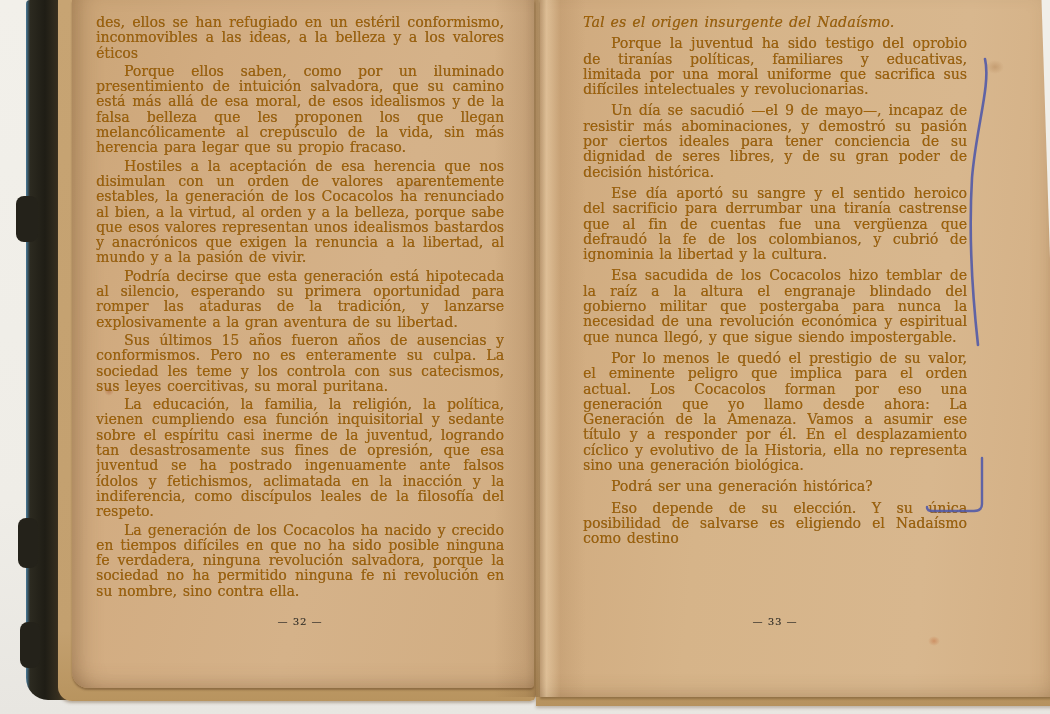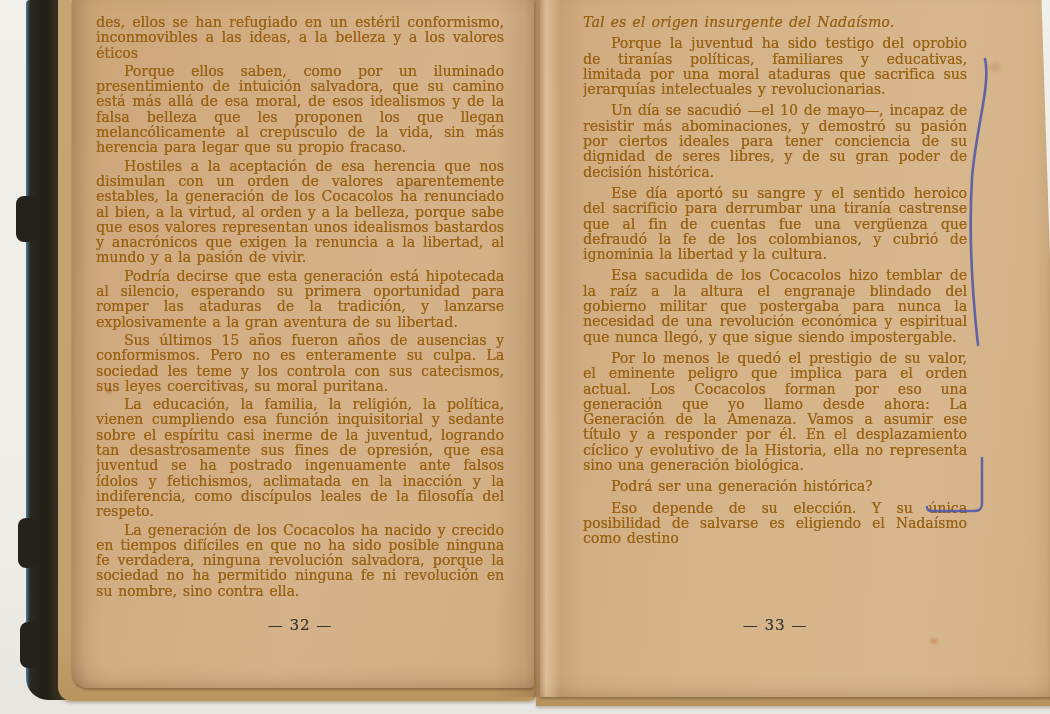--- a/index.html
+++ b/index.html
@@ -70,21 +70,21 @@
     word-spacing:0.09em;
   }
   .text-left{left:96px;top:15px;width:408px;height:598px;}
   .text-right{left:583px;top:15px;width:384px;height:598px;}
   .text-col p{margin:0 0 3px;text-align:justify;}
   .text-right p{margin:0 0 6px;}
   .text-col p.indent{text-indent:2em;}
   .page-heading{font-style:italic;text-align:center;margin:0 0 7px;letter-spacing:.2px;}
   .pagenum{
     position:absolute;top:616px;text-align:center;
-    color:#39342b;font-size:15px;letter-spacing:1px;
+    color:#39342b;font-size:10px;letter-spacing:1px;
     text-shadow:0.25px 0.25px 0.35px rgba(57,52,43,.5);
   }
   .pagenum-left{left:96px;width:408px;}
   .pagenum-right{left:583px;width:384px;text-align:center;}
   
   .pen-overlay{position:absolute;inset:0;pointer-events:none;}
 </style>
 </head>
 <body>
 
@@ -113,22 +113,22 @@
       <p class="indent">Porque ellos saben, como por un iluminado presentimiento de intuición salvadora, que su camino está más allá de esa moral, de esos idealismos y de la falsa belleza que les proponen los que llegan melancólicamente al crepúsculo de la vida, sin más herencia para legar que su propio fracaso.</p>
       <p class="indent">Hostiles a la aceptación de esa herencia que nos disimulan con un orden de valores aparentemente estables, la generación de los Cocacolos ha renunciado al bien, a la virtud, al orden y a la belleza, porque sabe que esos valores representan unos idealismos bastardos y anacrónicos que exigen la renuncia a la libertad, al mundo y a la pasión de vivir.</p>
       <p class="indent">Podría decirse que esta generación está hipotecada al silencio, esperando su primera oportunidad para romper las ataduras de la tradición, y lanzarse explosivamente a la gran aventura de su libertad.</p>
       <p class="indent">Sus últimos 15 años fueron años de ausencias y conformismos. Pero no es enteramente su culpa. La sociedad les teme y los controla con sus catecismos, sus leyes coercitivas, su moral puritana.</p>
       <p class="indent">La educación, la familia, la religión, la política, vienen cumpliendo esa función inquisitorial y sedante sobre el espíritu casi inerme de la juventud, logrando tan desastrosamente sus fines de opresión, que esa juventud se ha postrado ingenuamente ante falsos ídolos y fetichismos, aclimatada en la inacción y la indiferencia, como discípulos leales de la filosofía del respeto.</p>
       <p class="indent">La generación de los Cocacolos ha nacido y crecido en tiempos difíciles en que no ha sido posible ninguna fe verdadera, ninguna revolución salvadora, porque la sociedad no ha permitido ninguna fe ni revolución en su nombre, sino contra ella.</p>
     </div>
 
   <div class="text-col text-right" id="text-right">
     <p class="page-heading">Tal es el origen insurgente del Nadaísmo.</p>
-  <p class="indent">Porque la juventud ha sido testigo del oprobio de tiranías políticas, familiares y educativas, limitada por una moral ataduras que sacrifica sus jerarquías intelectuales y revolucionarias.</p>
-      <p class="indent">Un día se sacudió —el 10 de mayo—, incapaz de resistir más abominaciones, y demostró su pasión por ciertos ideales para tener conciencia de su dignidad de seres libres, y de su gran poder de decisión histórica.</p>
+  <p class="indent">Porque la juventud ha sido testigo del oprobio de tiranías políticas, familiares y educativas, limitada por una moral uniforme que sacrifica sus difíciles intelectuales y revolucionarias.</p>
+      <p class="indent">Un día se sacudió —el 9 de mayo—, incapaz de resistir más abominaciones, y demostró su pasión por ciertos ideales para tener conciencia de su dignidad de seres libres, y de su gran poder de decisión histórica.</p>
       <p class="indent">Ese día aportó su sangre y el sentido heroico del sacrificio para derrumbar una tiranía castrense que al fin de cuentas fue una vergüenza que defraudó la fe de los colombianos, y cubrió de ignominia la libertad y la cultura.</p>
       <p class="indent">Esa sacudida de los Cocacolos hizo temblar de la raíz a la altura el engranaje blindado del gobierno militar que postergaba para nunca la necesidad de una revolución económica y espiritual que nunca llegó, y que sigue siendo impostergable.</p>
       <p class="indent">Por lo menos le quedó el prestigio de su valor, el eminente peligro que implica para el orden actual. Los Cocacolos forman por eso una generación que yo llamo desde ahora: La Generación de la Amenaza. Vamos a asumir ese título y a responder por él. En el desplazamiento cíclico y evolutivo de la Historia, ella no representa sino una generación biológica.</p>
       <p class="indent">Podrá ser una generación histórica?</p>
       <p class="indent">Eso depende de su elección. Y su única posibilidad de salvarse es eligiendo el Nadaísmo como destino</p>
     </div>
 
   <div class="pagenum pagenum-left">— 32 —</div>
   <div class="pagenum pagenum-right">— 33 —</div>
 

